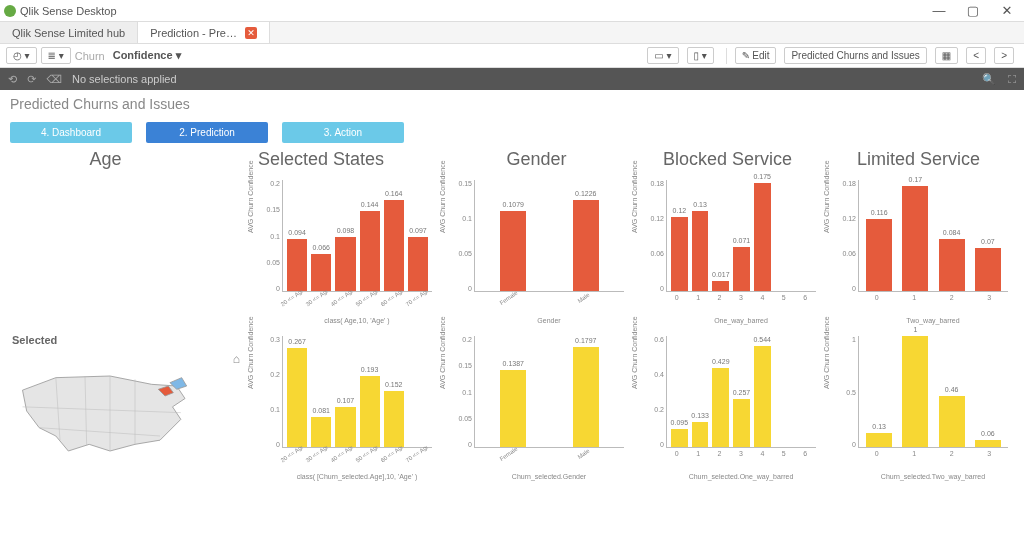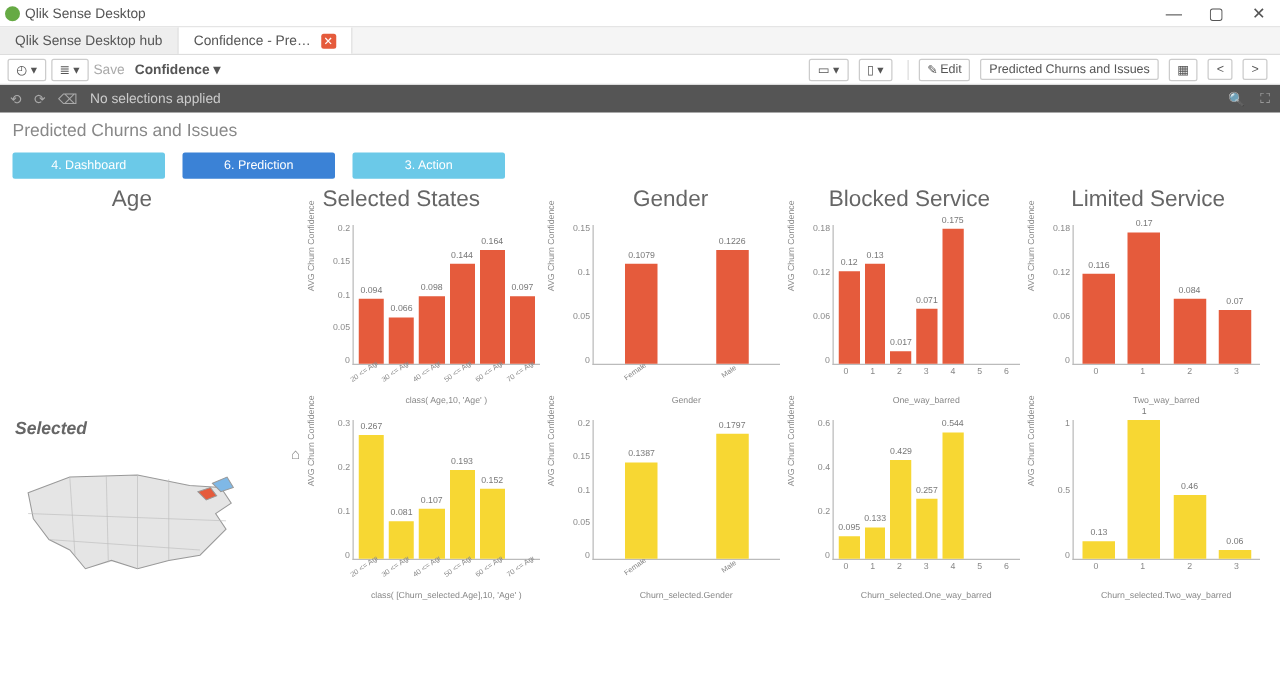--- a/index.html
+++ b/index.html
@@ -36,51 +36,51 @@
   .ticks { position:absolute; left:10px; top:6px; bottom:34px; width:20px; display:flex; flex-direction:column; justify-content:space-between; text-align:right; font-size:7px; color:#888;}
   .plot { position:absolute; left:32px; right:6px; top:6px; bottom:34px; border-left:1px solid #bbb; border-bottom:1px solid #bbb; display:flex; align-items:flex-end; justify-content:space-around; padding:0 2px;}
   .bar { flex:1; margin:0 2px; max-width:26px; position:relative;}
   .bar span { position:absolute; top:-10px; left:50%; transform:translateX(-50%); font-size:7px; color:#777; white-space:nowrap;}
   .bar.or { background:#e55b3c;}
   .bar.ye { background:#f7d733;}
   .xlabels { position:absolute; left:32px; right:6px; bottom:16px; height:16px; display:flex; justify-content:space-around; font-size:7px; color:#888;}
   .xlab { flex:1; text-align:center; white-space:nowrap; overflow:hidden;}
   .xlab.rot { transform:rotate(-35deg); transform-origin:center; font-size:6px;}
   .caption { position:absolute; left:32px; right:6px; bottom:2px; text-align:center; font-size:7px; color:#888;}
-  .selected-label { font-size:14px; font-weight:bold; color:#666; padding:4px 2px;font-style:italic;}
+  .selected-label { font-size:11px; font-weight:bold; color:#666; padding:4px 2px;}
   .mapwrap { position:relative; height:130px; padding-top:6px;}
   .home-ico { position:absolute; right:6px; top:2px; font-size:12px; color:#888;}
 </style>
 </head>
 <body>
 
 <div class="titlebar">
   <div class="logo"></div>
   <span>Qlik Sense Desktop</span>
   <div class="winbtns">
     <div class="winbtn">—</div>
     <div class="winbtn">▢</div>
     <div class="winbtn">✕</div>
   </div>
 </div>
 
 <div class="tabs">
   <div class="tab">
-      <span>Qlik Sense Desktop hub</span>
+      <span>Qlik Sense Limited hub</span>
     </div>
   <div class="tab active">
-    <span>Confidence - Pre…</span>
+    <span>Prediction - Pre…</span>
     <span class="close">✕</span>
   </div>
 </div>
 
 <div class="toolbar1">
   <div class="tb-btn">◴ ▾</div>
   <div class="tb-btn">≣ ▾</div>
-  <span style="color:#aaa;margin-right:8px">Save</span>
+  <span style="color:#aaa;margin-right:8px">Churn</span>
   <span style="font-weight:bold">Confidence ▾</span>
   <div class="rt">
     <div class="tb-btn">▭ ▾</div>
     <div class="tb-btn">▯ ▾</div>
     <div class="tb-sep"></div>
     <div class="tb-btn">
         <span>✎</span>
         <span>Edit</span>
       </div>
     <div class="tb-btn">Predicted Churns and Issues</div>
@@ -98,21 +98,21 @@
   <div style="margin-left:auto;display:flex;gap:12px">
     <span class="icon">🔍</span>
     <span class="icon">⛶</span>
   </div>
 </div>
 
 <div class="hdr">Predicted Churns and Issues</div>
 
 <div class="actions">
   <div class="pill dash">4.  Dashboard</div>
-  <div class="pill pred">6.  Prediction</div>
+  <div class="pill pred">2.  Prediction</div>
   <div class="pill act">3.  Action</div>
 </div>
 
 <div class="cols">
   <div class="col-title">Age</div>
   <div class="col-title" style="flex:0 0 240px">Selected States</div>
   <div class="col-title">Gender</div>
   <div class="col-title">Blocked Service</div>
   <div class="col-title">Limited Service</div>
 </div>

